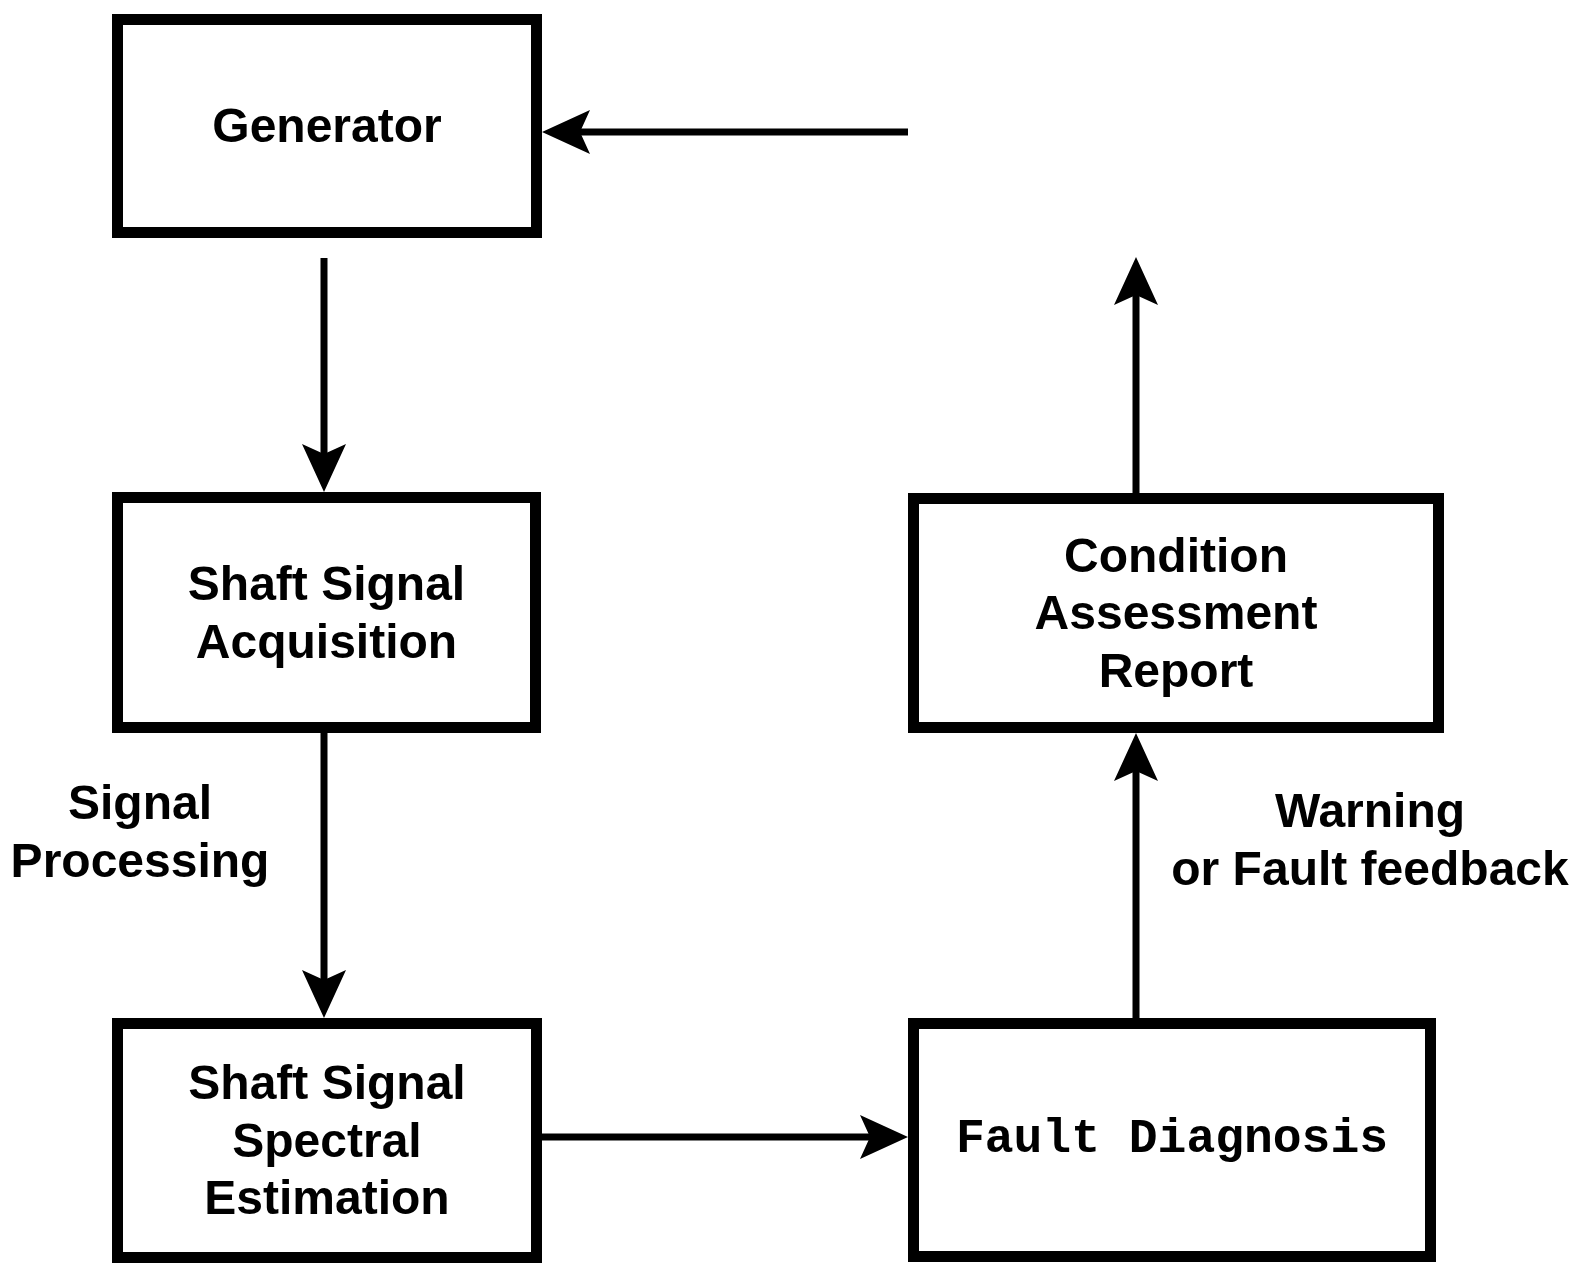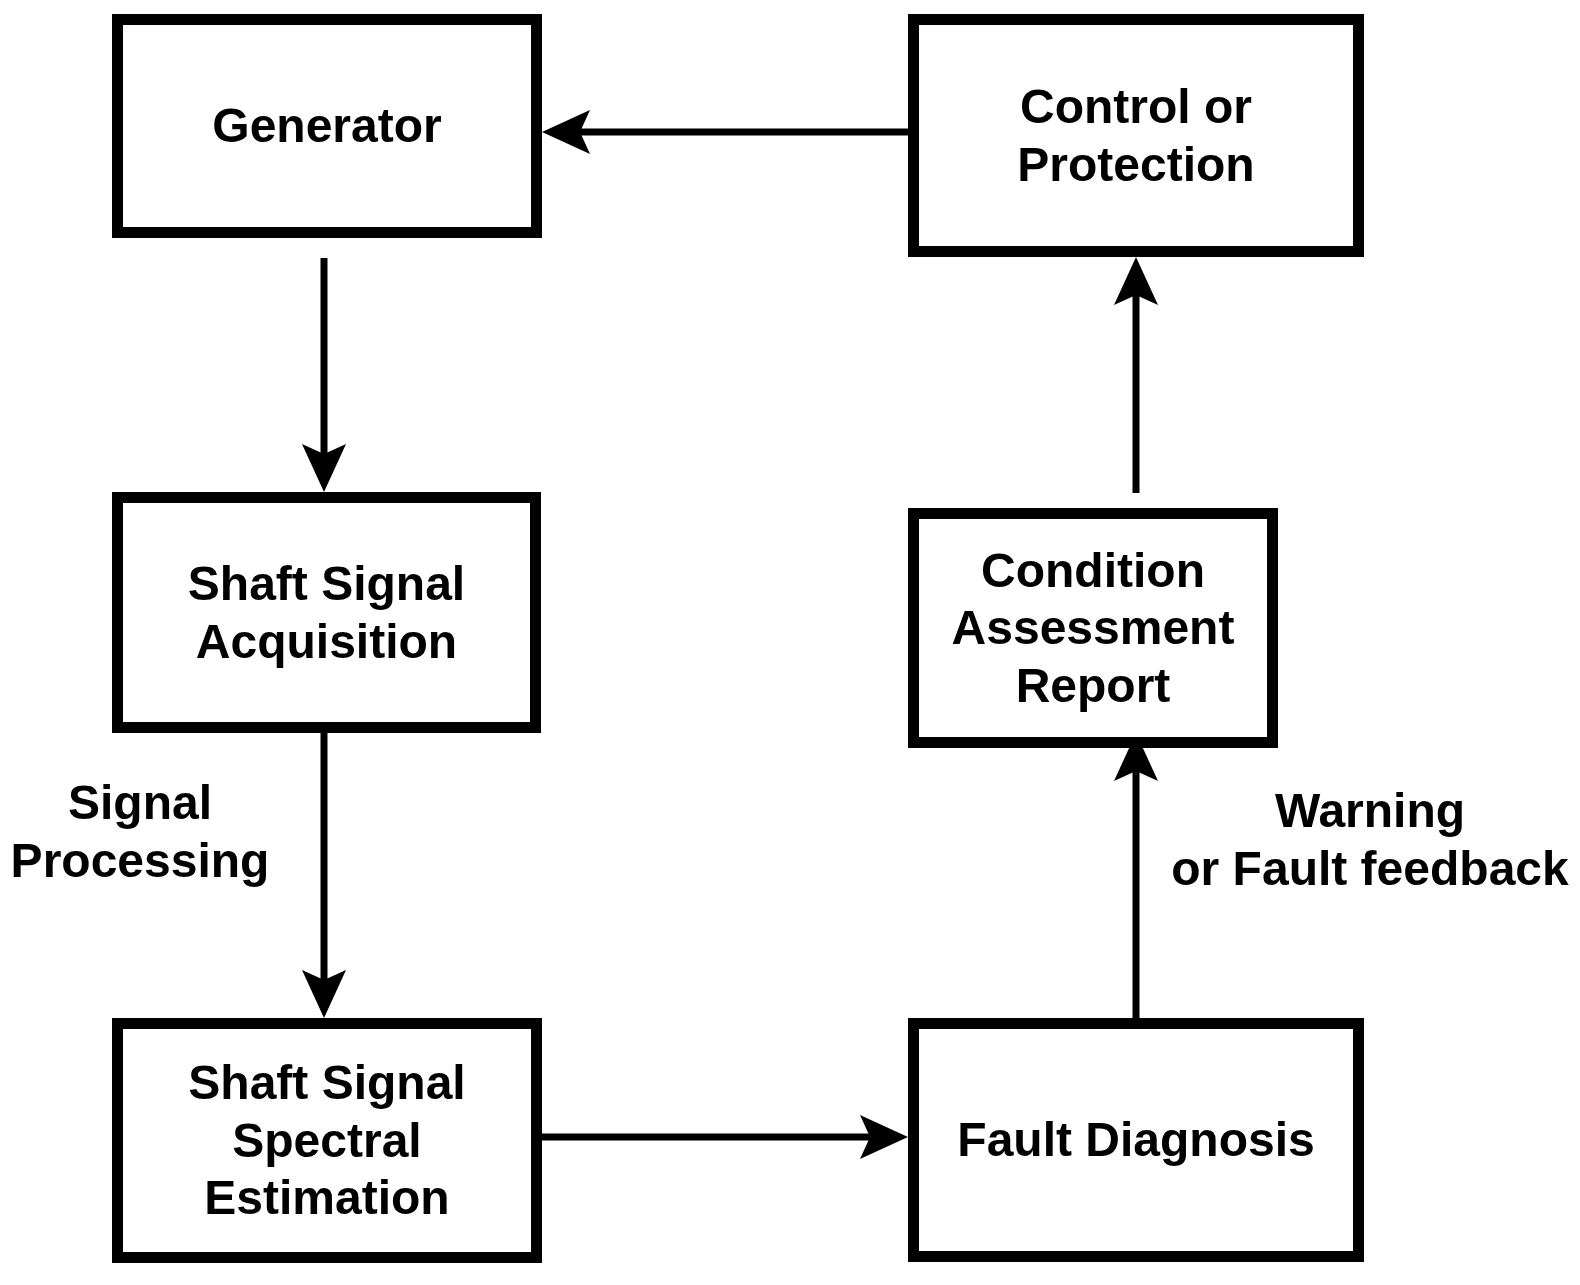--- a/index.html
+++ b/index.html
@@ -43,23 +43,23 @@
     text-align: center;
     font-weight: bold;
     font-size: 48px;
     line-height: 1.2;
     color: #000000;
     white-space: pre-line;
   }
   #node-generator            { left: 112px; top: 14px;   width: 430px; height: 224px; }
   #node-control              { left: 908px; top: 14px;   width: 456px; height: 243px; }
   #node-acquisition          { left: 112px; top: 492px;  width: 429px; height: 241px; }
-  #node-condition            { left: 908px; top: 493px;  width: 370px; height: 240px; margin-top: 15px; }
+  #node-condition            { left: 908px; top: 493px;  width: 536px; height: 240px; }
   #node-spectral             { left: 112px; top: 1018px; width: 430px; height: 245px; }
-  #node-fault                { left: 908px; top: 1018px; width: 456px; height: 244px; }
+  #node-fault                { left: 908px; top: 1018px; width: 528px; height: 244px; font-family: Liberation Mono, monospace; }
   #label-signal-processing   { left: 0px;    top: 774px; width: 280px; }
   #label-warning-feedback    { left: 1155px; top: 782px; width: 430px; }
   .edge-shaft { stroke: #000000; stroke-width: 7; fill: none; }
   .edge-head  { fill: #000000; stroke: none; }
 </style>
 </head>
 <body>
 
 <div class="canvas">
 
@@ -93,24 +93,20 @@
     <g>
       <line class="edge-shaft" x1="1136" y1="493" x2="1136" y2="292"></line>
       <polygon class="edge-head" points="1136,257 1114,305 1136,295 1158,305"></polygon>
     </g>
   </svg>
 
   <div class="node" id="node-generator">
     <span>Generator</span>
   </div>
 
-  <div class="node" id="node-control">
-    <span>Control or
-Protection</span>
-  </div>
 
   <div class="node" id="node-acquisition">
     <span>Shaft Signal
 Acquisition</span>
   </div>
 
   <div class="node" id="node-condition">
     <span>Condition
 Assessment
 Report</span>

